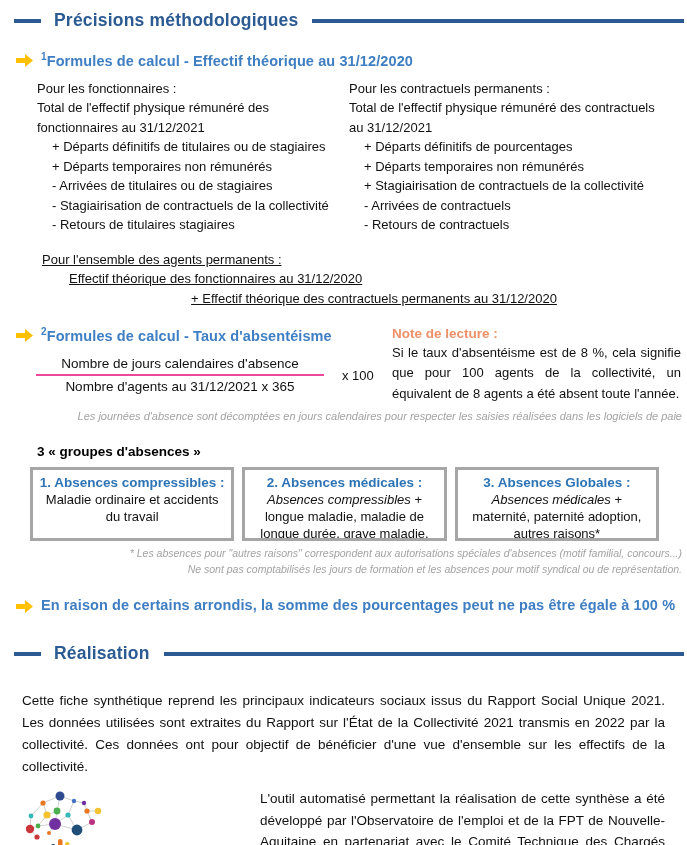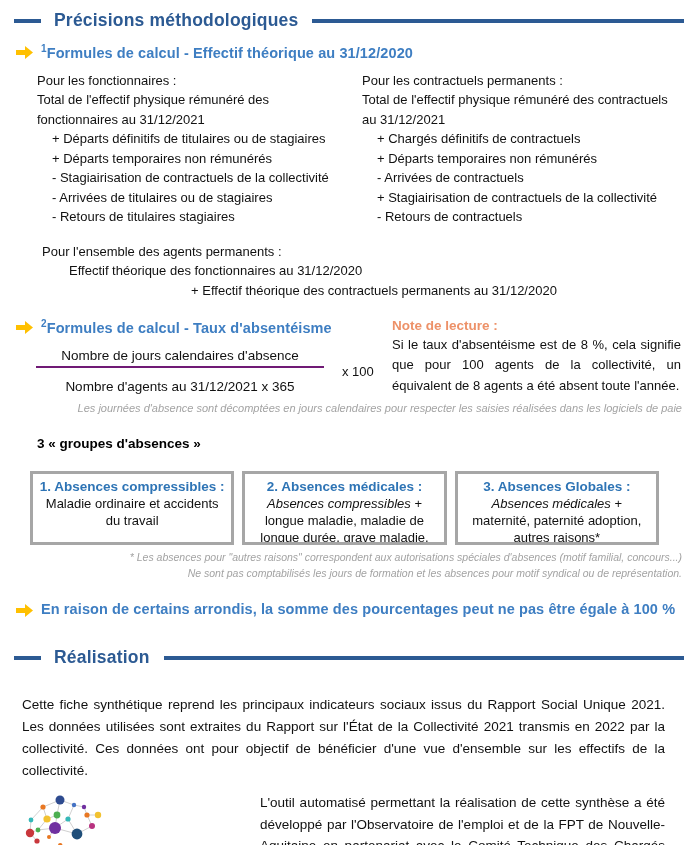--- a/index.html
+++ b/index.html
@@ -20,45 +20,45 @@
 
   
   .bullet-row { display:flex; align-items:flex-start; margin-left:16px; }
   .arrow-icon { flex:0 0 auto; margin:3px 8px 0 0; }
   .bullet-heading { font-size:14.5px; font-weight:bold; color:#3E7EC2; letter-spacing:.1px; }
   .sup { vertical-align:super; font-size:10px; }
 
   
   .cols { display:flex; margin:10px 0 0 37px; }
   .col { width:312px; font-size:13px; line-height:1.5; }
-  .col + .col { margin-left:13px; }
+  .col + .col { }
   .col-items div { padding-left:15px; }
 
-  .ensemble { margin:15px 0 0 42px; font-size:13px; line-height:1.5; }
+  .ensemble { margin:15px 0 0 42px; font-size:13px; line-height:1.5;text-decoration:underline; }
   .ens-line1 { padding-left:27px; }
   .ens-line2 { padding-left:19px;text-align:center; }
 
   
   .sec2 { display:flex; margin-top:16px; }
   .sec2-left { width:392px; }
   .sec2-left .bullet-row { margin-top:2px; }
   .formula { display:flex; align-items:center; margin:12px 0 0 36px; }
   .fraction { width:288px; text-align:center; font-size:13.5px; }
-  .fraction .num { padding-bottom:3px; border-bottom:2px solid #701a75; }
-  .fraction .den { padding-top:11px; }
+  .fraction .num { padding-bottom:3px; border-bottom:2px solid #ec4899; }
+  .fraction .den { padding-top:3px; }
   .x100 { font-size:13px; margin-left:18px; }
   .sec2-right { flex:1; margin-right:6px; padding-top:2px; }
   .note-title { color:#ED9168; font-weight:bold; font-size:13.5px; margin-bottom:2px; }
   .note-text { font-size:13px; text-align:justify; line-height:1.55; }
 
   .formula-note { text-align:right; font-style:italic; color:#A3A3A3; font-size:11px; margin:6px 5px 0 0; }
 
   
   .groups-heading { margin:22px 0 0 37px; font-weight:bold; font-size:13.5px; color:#000000; }
-  .groups { display:flex; margin:20px 28px 0 30px; gap:8px; }
+  .groups { display:flex; margin:8px 28px 0 30px; gap:8px; }
   .group-box {
     flex:1; border:3px solid #A6A6A6; box-sizing:border-box; height:74px; overflow:hidden;
     text-align:center; padding:4px 6px; font-size:13px; line-height:1.3; background:#fff;
   }
   .group-title { color:#2E74B5; font-weight:bold; font-size:13.5px; margin-bottom:1px; }
   .group-italic { font-style:italic; }
 
   .box-footnotes { text-align:right; font-style:italic; color:#A3A3A3; font-size:10.5px; margin:5px 5px 0 0; line-height:1.5; }
 
   .arrondis-row { margin-top:20px; }
@@ -82,47 +82,47 @@
 <body>
 
 <div class="page">
 
   <div class="doc-header" id="header-main">
     <div class="rule-short"></div>
     <div class="doc-title">Précisions méthodologiques</div>
     <div class="rule-long"></div>
   </div>
 
-  <div class="bullet-row" style="margin-top:12px;">
+  <div class="bullet-row" style="margin-top:20px;">
     <svg class="arrow-icon" width="17" height="13" viewBox="0 0 17 13">
       <polygon points="0,4 9,4 9,0 17,6.5 9,13 9,9 0,9" fill="#FFC000"></polygon>
     </svg>
     <div class="bullet-heading"><span class="sup">1</span><span>Formules de calcul - Effectif théorique au 31/12/2020</span></div>
   </div>
 
   <div class="cols">
     <div class="col">
       <div>Pour les fonctionnaires :</div>
       <div>Total de l'effectif physique rémunéré des fonctionnaires au 31/12/2021</div>
       <div class="col-items">
         <div>+ Départs définitifs de titulaires ou de stagiaires</div>
         <div>+ Départs temporaires non rémunérés</div>
+        <div>- Arrivées de titulaires ou de stagiaires</div>
         <div>- Stagiairisation de contractuels de la collectivité</div>
-        <div>- Arrivées de titulaires ou de stagiaires</div>
         <div>- Retours de titulaires stagiaires</div>
       </div>
     </div>
     <div class="col">
       <div>Pour les contractuels permanents :</div>
       <div>Total de l'effectif physique rémunéré des contractuels au 31/12/2021</div>
       <div class="col-items">
-        <div>+ Chargés définitifs de contractuels</div>
+        <div>+ Départs définitifs de pourcentages</div>
         <div>+ Départs temporaires non rémunérés</div>
+        <div>+ Stagiairisation de contractuels de la collectivité</div>
         <div>- Arrivées de contractuels</div>
-        <div>+ Stagiairisation de contractuels de la collectivité</div>
         <div>- Retours de contractuels</div>
       </div>
     </div>
   </div>
 
   <div class="ensemble">
     <div>Pour l'ensemble des agents permanents :</div>
     <div class="ens-line1">Effectif théorique des fonctionnaires au 31/12/2020</div>
     <div class="ens-line2">+ Effectif théorique des contractuels permanents au 31/12/2020</div>
   </div>

